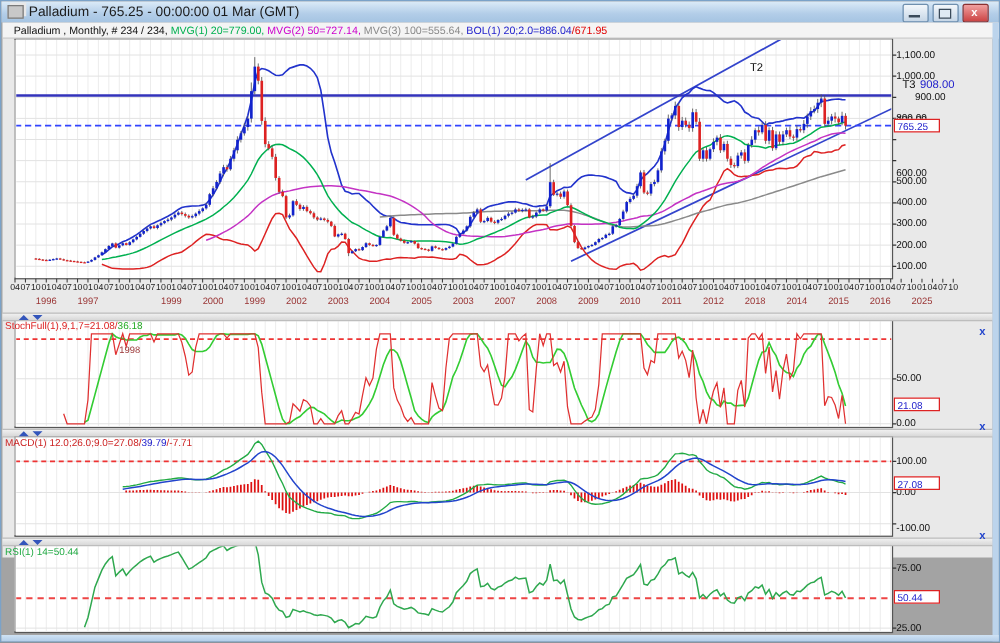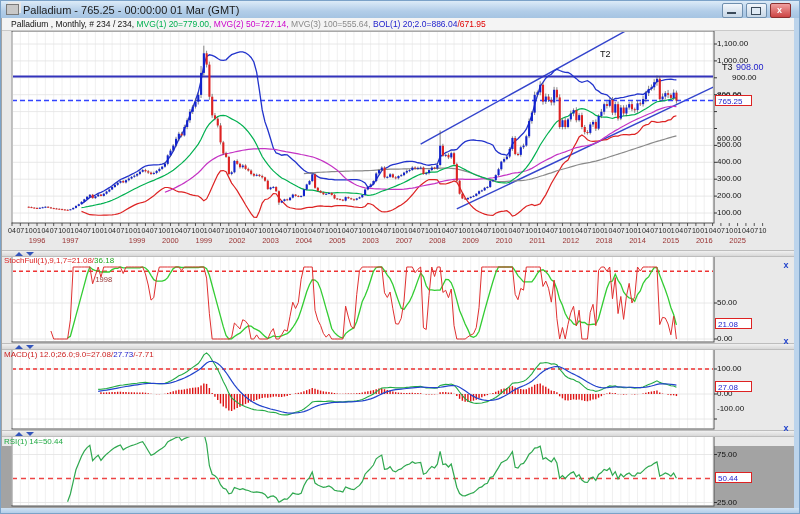--- a/index.html
+++ b/index.html
@@ -1263,21 +1263,21 @@
         <div class="ylab" style="left: 715px; top: 104px;">600.00</div>
         <div class="ylab" style="left: 715px; top: 110.4px;">500.00</div>
         <div class="ylab" style="left: 715px; top: 127.3px;">400.00</div>
         <div class="ylab" style="left: 715px; top: 144.2px;">300.00</div>
         <div class="ylab" style="left: 715px; top: 161.1px;">200.00</div>
         <div class="ylab" style="left: 715px; top: 178px;">100.00</div>
         <div class="ylab" style="left: 715px; top: 268px;">50.00</div>
         <div class="ylab" style="left: 715px; top: 304px;">0.00</div>
         <div class="ylab" style="left: 715px; top: 334px;">100.00</div>
         <div class="ylab" style="left: 715px; top: 359px;">0.00</div>
-        <div class="ylab" style="left: 715px; top: 374px;">-100.00</div>
+        <div class="ylab" style="left: 715px; top: 388px;">-100.00</div>
         <div class="ylab" style="left: 715px; top: 419.5px;">75.00</div>
         <div class="ylab" style="left: 715px; top: 467.5px;">25.00</div>
         <div class="xlab" style="left: 10px; top: 196px;">04</div>
         <div class="xlab" style="left: 18.34px; top: 196px;">07</div>
         <div class="xlab" style="left: 26.68px; top: 196px;">10</div>
         <div class="xlab" style="left: 35.02px; top: 196px;">01</div>
         <div class="yearlab" style="left: 35.02px; top: 206px;">1996</div>
         <div class="xlab" style="left: 43.36px; top: 196px;">04</div>
         <div class="xlab" style="left: 51.7px; top: 196px;">07</div>
         <div class="xlab" style="left: 60.04px; top: 196px;">10</div>
@@ -1407,19 +1407,19 @@
 
     <div class="ann" style="left:598px;top:19px">T2</div>
     <div class="ann" style="left:720px;top:32px">T3</div>
     <div class="ann ann-blue" style="left:734px;top:32px">908.00</div>
     <div class="valbox" style="left:713px;top:64px">765.25</div>
     <div class="valbox" style="left:713px;top:287px">21.08</div>
     <div class="valbox" style="left:713px;top:350px">27.08</div>
     <div class="valbox" style="left:713px;top:441px">50.44</div>
 
     <div class="ann" style="left:2px;top:225px;font-size:8px" id="stoch-label"><span style="color: rgb(221, 34, 34);">StochFull(1),9,1,7=21.08/</span><span style="color: rgb(34, 170, 34);">36.18</span></div>
-    <div class="ann" style="left:2px;top:319px;font-size:8px" id="macd-label"><span style="color: rgb(204, 34, 34);">MACD(1) 12.0;26.0;9.0=27.08/</span><span style="color: rgb(34, 34, 204);">27.73</span><span style="color: rgb(204, 34, 34);">/-7.71</span></div>
+    <div class="ann" style="left:2px;top:319px;font-size:8px" id="macd-label"><span style="color: rgb(204, 34, 34);">MACD(1) 12.0;26.0;9.0=27.08/</span><span style="color: rgb(34, 34, 204);">39.79</span><span style="color: rgb(204, 34, 34);">/-7.71</span></div>
     <div class="ann" style="left:2px;top:406px;font-size:8px" id="rsi-label"><span style="color: rgb(34, 170, 68);">RSI(1) 14=50.44</span></div>
   </div>
 
   <div id="rightstrip"></div>
   <div id="bottomstrip"></div>
 </div>
 
 </body></html>

